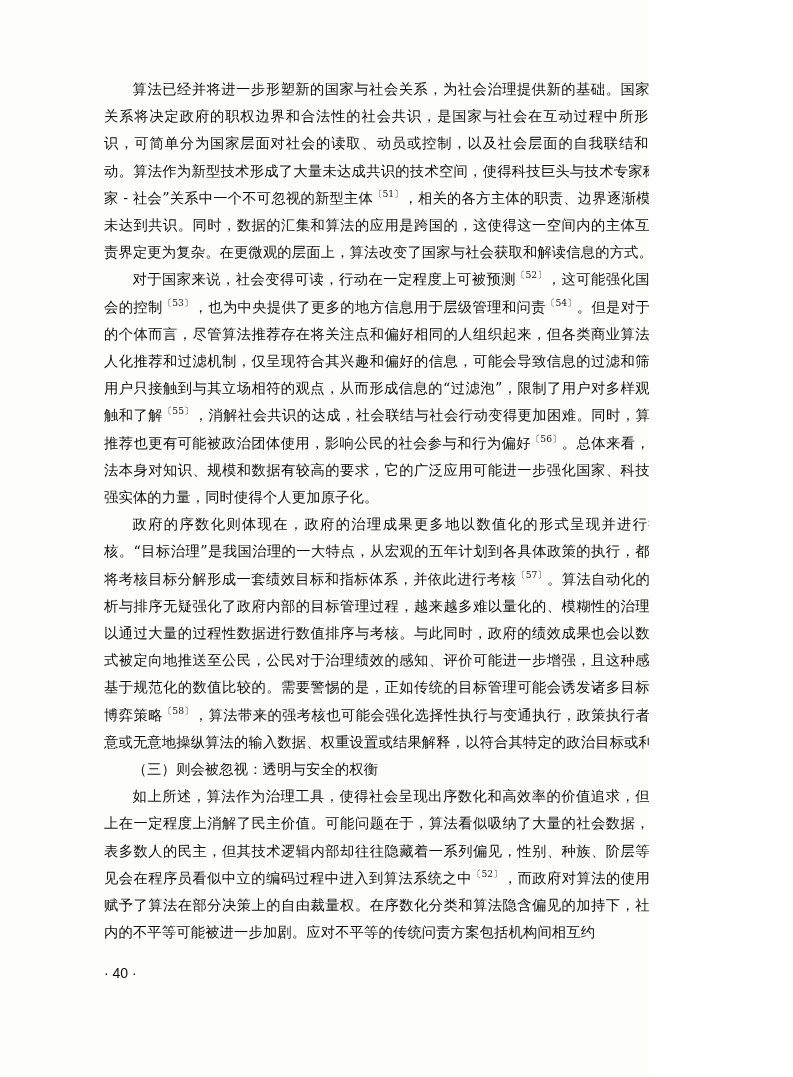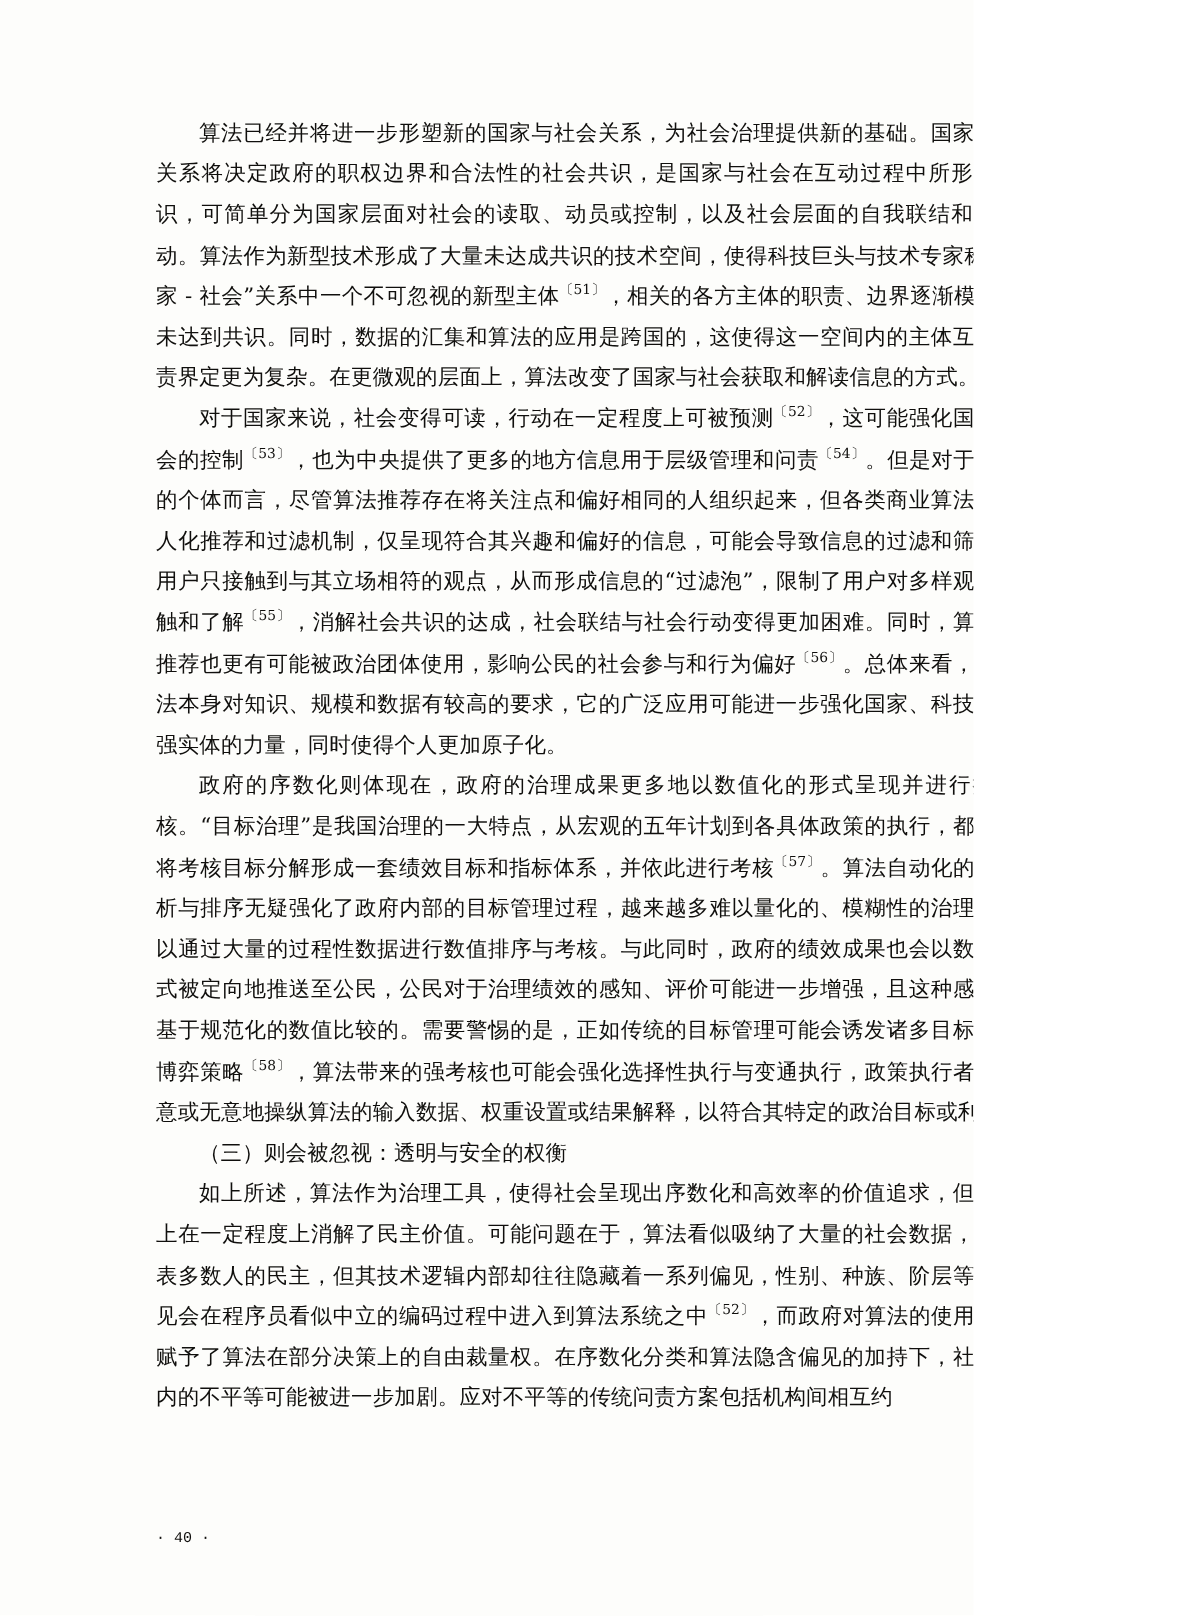--- a/index.html
+++ b/index.html
@@ -34,26 +34,26 @@
   }
   sup {
     font-size: 9.2px;
     vertical-align: super;
     line-height: 0;
     letter-spacing: 0;
   }
   .footer {
     position: absolute;
     left: 104px;
-    top: 1021px;
+    top: 965px;
     width: 590px;
-    font-size: 10px;
+    font-size: 14px;
     color: #100f0d;
     text-align: left;
-    font-family: Liberation Mono, monospace;
+    font-family: Liberation Sans, sans-serif;
   }
 </style>
 </head>
 <body>
 
 <div class="page">
   <div class="content">
     <p class="para">算法已经并将进一步形塑新的国家与社会关系，为社会治理提供新的基础。国家与社会关系将决定政府的职权边界和合法性的社会共识，是国家与社会在互动过程中所形成的共识，可简单分为国家层面对社会的读取、动员或控制，以及社会层面的自我联结和集体行动。算法作为新型技术形成了大量未达成共识的技术空间，使得科技巨头与技术专家称为“国家 - 社会”关系中一个不可忽视的新型主体<sup>〔51〕</sup>，相关的各方主体的职责、边界逐渐模糊且尚未达到共识。同时，数据的汇集和算法的应用是跨国的，这使得这一空间内的主体互动和权责界定更为复杂。在更微观的层面上，算法改变了国家与社会获取和解读信息的方式。</p>
     <p class="para">对于国家来说，社会变得可读，行动在一定程度上可被预测<sup>〔52〕</sup>，这可能强化国家对社会的控制<sup>〔53〕</sup>，也为中央提供了更多的地方信息用于层级管理和问责<sup>〔54〕</sup>。但是对于社会中的个体而言，尽管算法推荐存在将关注点和偏好相同的人组织起来，但各类商业算法通过个人化推荐和过滤机制，仅呈现符合其兴趣和偏好的信息，可能会导致信息的过滤和筛选，使用户只接触到与其立场相符的观点，从而形成信息的“过滤泡”，限制了用户对多样观点的接触和了解<sup>〔55〕</sup>，消解社会共识的达成，社会联结与社会行动变得更加困难。同时，算法定向推荐也更有可能被政治团体使用，影响公民的社会参与和行为偏好<sup>〔56〕</sup>。总体来看，由于算法本身对知识、规模和数据有较高的要求，它的广泛应用可能进一步强化国家、科技巨头等强实体的力量，同时使得个人更加原子化。</p>
     <p class="para">政府的序数化则体现在，政府的治理成果更多地以数值化的形式呈现并进行排序考核。“目标治理”是我国治理的一大特点，从宏观的五年计划到各具体政策的执行，都倾向于将考核目标分解形成一套绩效目标和指标体系，并依此进行考核<sup>〔57〕</sup>。算法自动化的数据分析与排序无疑强化了政府内部的目标管理过程，越来越多难以量化的、模糊性的治理任务得以通过大量的过程性数据进行数值排序与考核。与此同时，政府的绩效成果也会以数值的形式被定向地推送至公民，公民对于治理绩效的感知、评价可能进一步增强，且这种感知多是基于规范化的数值比较的。需要警惕的是，正如传统的目标管理可能会诱发诸多目标扭曲的博弈策略<sup>〔58〕</sup>，算法带来的强考核也可能会强化选择性执行与变通执行，政策执行者可能有意或无意地操纵算法的输入数据、权重设置或结果解释，以符合其特定的政治目标或利益。</p>

